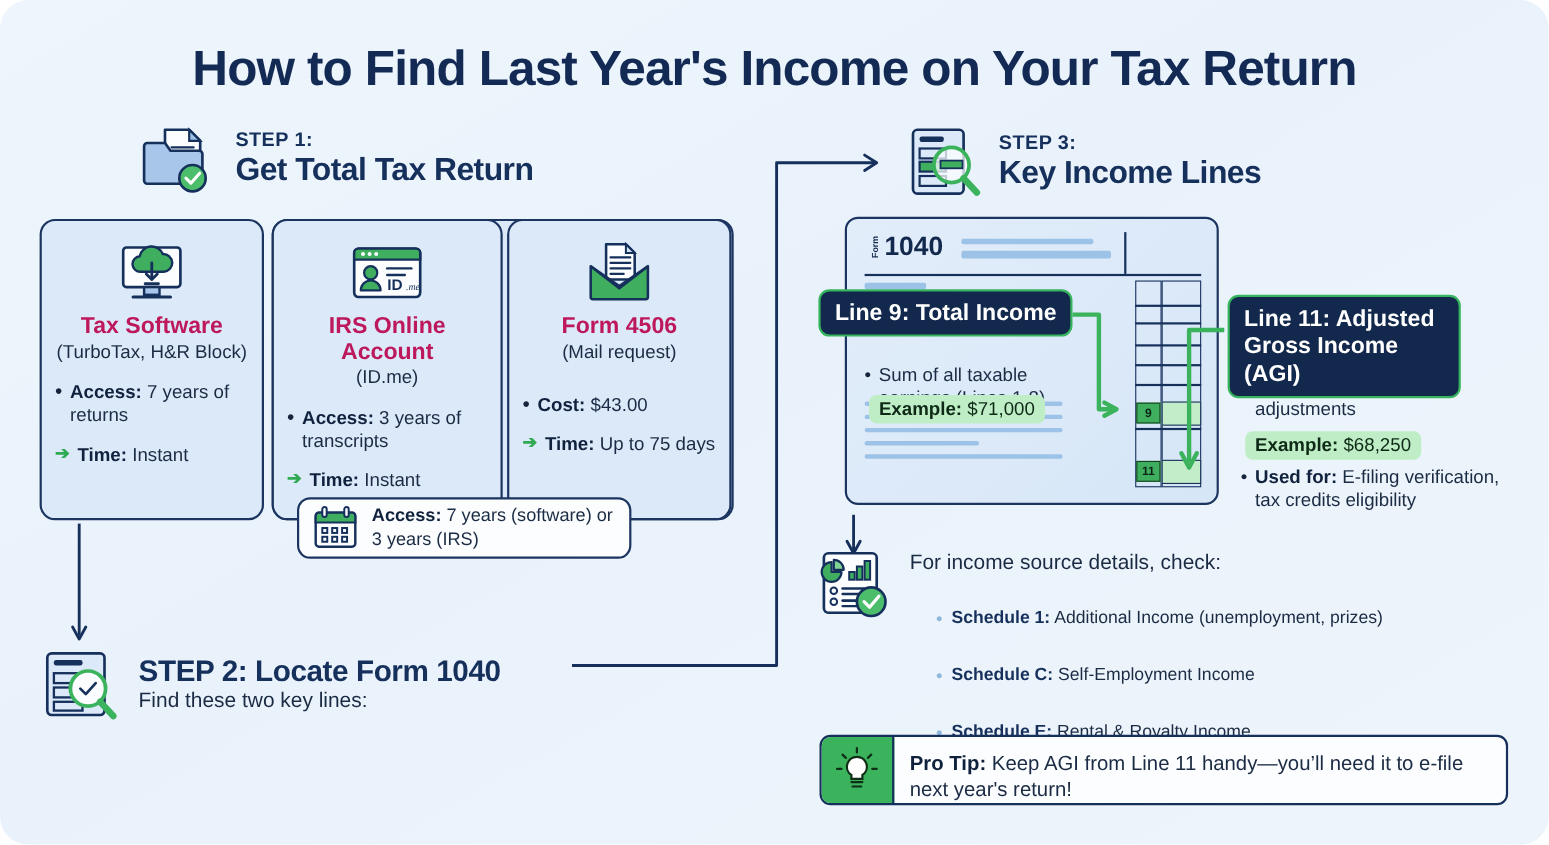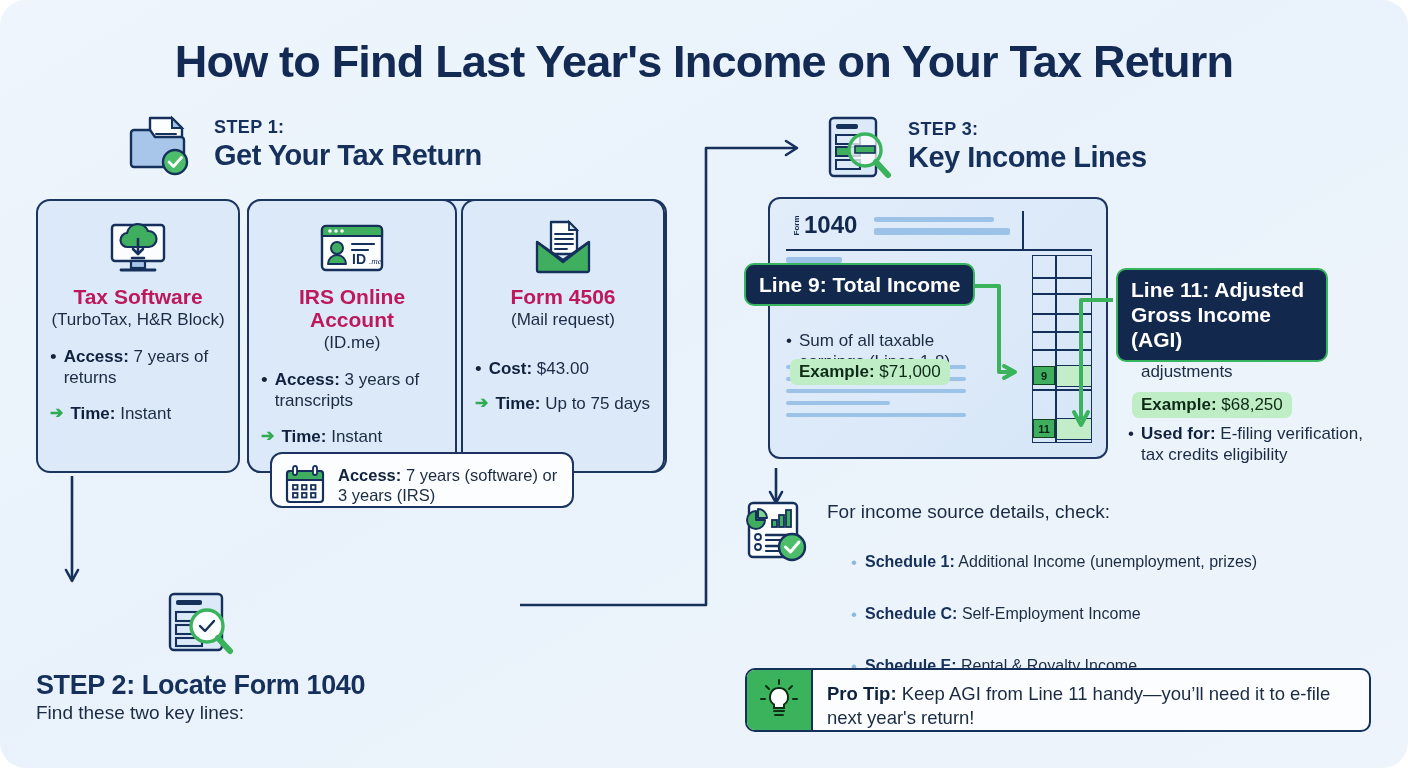--- a/index.html
+++ b/index.html
@@ -60,27 +60,27 @@
   
   #card-group {
     position:absolute; left: 247px; top: 199px; width: 420px; height: 274px;
     border: 2.5px solid #1b3560; border-radius: 14px; background:#dbe9f9;
   }
 
   
   #access-note {
     position:absolute; left: 270px; top: 452px; width: 304px; height: 56px;
     background:#fbfdff; border:2.5px solid #1b3560; border-radius: 12px;
-    display:flex; align-items:flex-end; gap: 10px; padding: 0 10px;
+    display:flex; align-items:center; gap: 10px; padding: 0 10px;
     font-size: 16.5px; color:#1b2b43; line-height:1.25;
   }
   #access-note b { color:#10213d; }
 
   
-  #step2 { position:absolute; left: 36px; top: 588px; display:flex; align-items:center; gap:14px;flex-direction:column;}
+  #step2 { position:absolute; left: 36px; top: 588px; display:flex; align-items:center; gap:14px;}
   #step2 .t1 { font-size: 27px; font-weight:700; color:#16305c; letter-spacing:-.4px;}
   #step2 .t2 { font-size: 19px; color:#1b2b43; margin-top:1px;}
 
   
   #form-panel {
     position:absolute; left: 768px; top: 197px; width: 340px; height: 262px;
     background: linear-gradient(135deg,#e2edfa,#d6e6f7);
     border: 2.5px solid #1b3560; border-radius: 12px;
   }
   #form-panel .f1040 {
@@ -154,21 +154,21 @@
             <line x1="28" y1="26" x2="48" y2="26"></line>
           <line x1="28" y1="32" x2="42" y2="32"></line>
         </g>
         <path d="M6 16 h16 l5 7 h26 a3 3 0 0 1 3 3 v24 a3 3 0 0 1 -3 3 h-47 a3 3 0 0 1 -3 -3 v-31 a3 3 0 0 1 3 -3 z" fill="#a7c6e9" stroke="#16305c" stroke-width="2.4" stroke-linejoin="round"></path>
         <circle cx="47" cy="48" r="12" fill="#4cbd6b" stroke="#16305c" stroke-width="2.4"></circle>
         <path d="M41 48 l4.5 4.5 l8-9" fill="none" stroke="#ffffff" stroke-width="2.8" stroke-linecap="round" stroke-linejoin="round"></path>
       </svg>
     </span>
     <div class="txt">
       <div class="kicker">STEP 1:</div>
-      <div class="title">Get Your Tax Return</div>
+      <div class="title">Get Total Tax Return</div>
     </div>
   </div>
 
   <div id="card-group"></div>
 
   <div id="cards">
 
     <div class="card" style="left:0; top:0; width:204px; height:274px;">
       <div class="icon">
         <svg width="74" height="62" viewBox="0 0 74 62">

